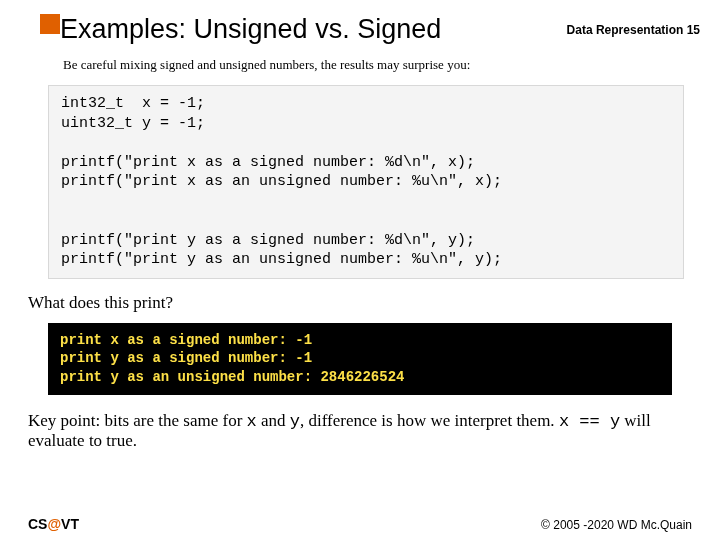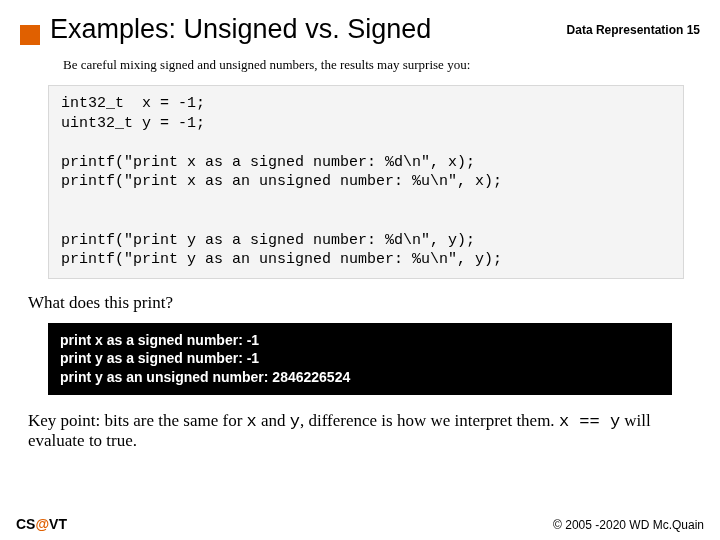--- a/index.html
+++ b/index.html
@@ -1,31 +1,31 @@
 <!DOCTYPE html>
 <html><head>
 <meta charset="utf-8">
 <style>
   * { box-sizing: border-box; margin: 0; padding: 0; }
   html, body { width: 720px; height: 540px; background: #fff; font-family: "Times New Roman", Times, serif; color: #000; }
   .slide { position: relative; width: 720px; height: 540px; padding: 14px 20px 10px 20px; }
   .hdr { display: flex; align-items: center; justify-content: space-between; margin-bottom: 12px; }
-  .hdr-left { display: flex; align-items: flex-end; gap: 10px; }
+  .hdr-left { display: flex; align-items: flex-start; gap: 0; margin-left: 20px; }
   .orange-sq { width: 20px; height: 20px; background: #e06000; }
   .title { font-size: 27px; font-family: Arial, Helvetica, sans-serif; font-weight: 400; }
   .hdr-right { font-size: 12px; font-family: Arial, Helvetica, sans-serif; font-weight: 700; white-space: nowrap; }
   .pagenum { display: inline; }
   .body { padding-left: 8px; padding-right: 8px; }
   .lead { font-size: 13px; margin-bottom: 12px; margin-left: 35px; }
   .codebox { margin: 0 8px 14px 20px; background: #f4f4f4; border: 1px solid #d8d8d8; padding: 8px 12px; font-family: "Courier New", Courier, monospace; font-size: 15px; line-height: 1.3; white-space: pre; }
   .q { font-size: 17px; margin: 6px 0 10px 0; }
-  .term { margin: 0 20px 16px 20px; background: #000; color: #ffffff; font-family: Liberation Sans, sans-serif; font-size: 14px; font-weight: bold; padding: 8px 12px; line-height: 1.35; }
+  .term { margin: 0 20px 16px 20px; background: #000; color: #fde047; font-family: Liberation Mono, monospace; font-size: 14px; font-weight: bold; padding: 8px 12px; line-height: 1.35; }
   .kp { font-size: 17px; margin: 0 0 0 0; }
   .mono { font-family: "Courier New", Courier, monospace; }
-  .ftr { position: absolute; left: 0; right: 0; bottom: 8px; padding: 0 16px; display: flex; align-items: flex-end; justify-content: space-between; font-family: Arial, Helvetica, sans-serif; gap: 40px; }
+  .ftr { position: absolute; left: 0; right: 0; bottom: 8px; padding: 0 28px; display: flex; align-items: flex-end; justify-content: space-between; font-family: Arial, Helvetica, sans-serif; gap: 40px; }
   .ftr-left { font-size: 14px; font-weight: bold; }
   .ftr-left .at { color: #e06000; }
   .ftr-center { font-size: 17px; font-weight: 400; }
   .ftr-right { font-size: 12px; }
 </style>
 </head>
 <body>
 
 <div class="slide">
   <div class="hdr">

